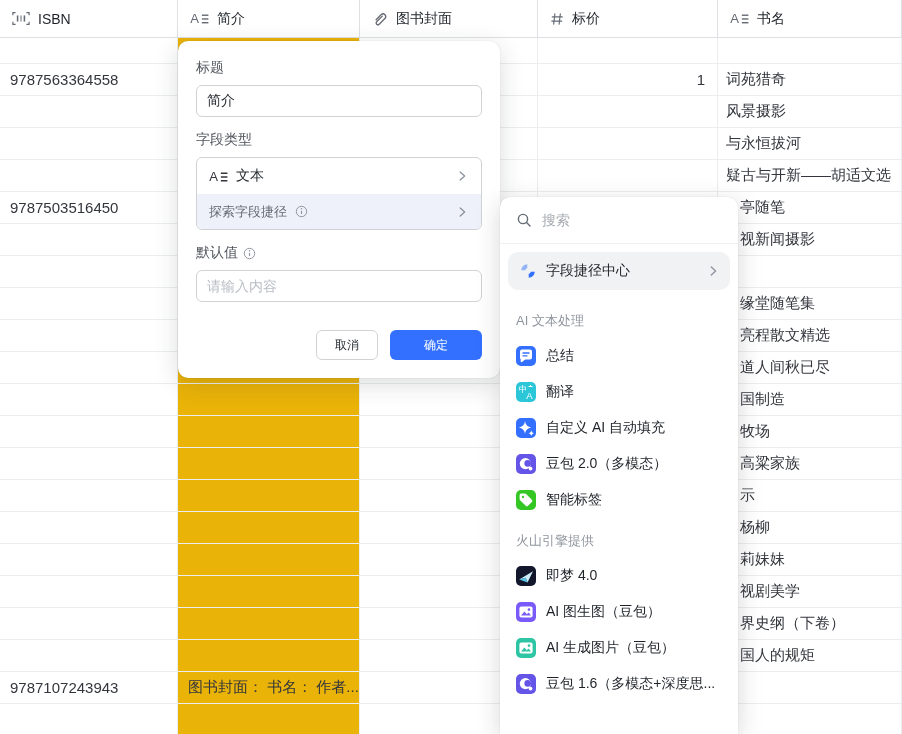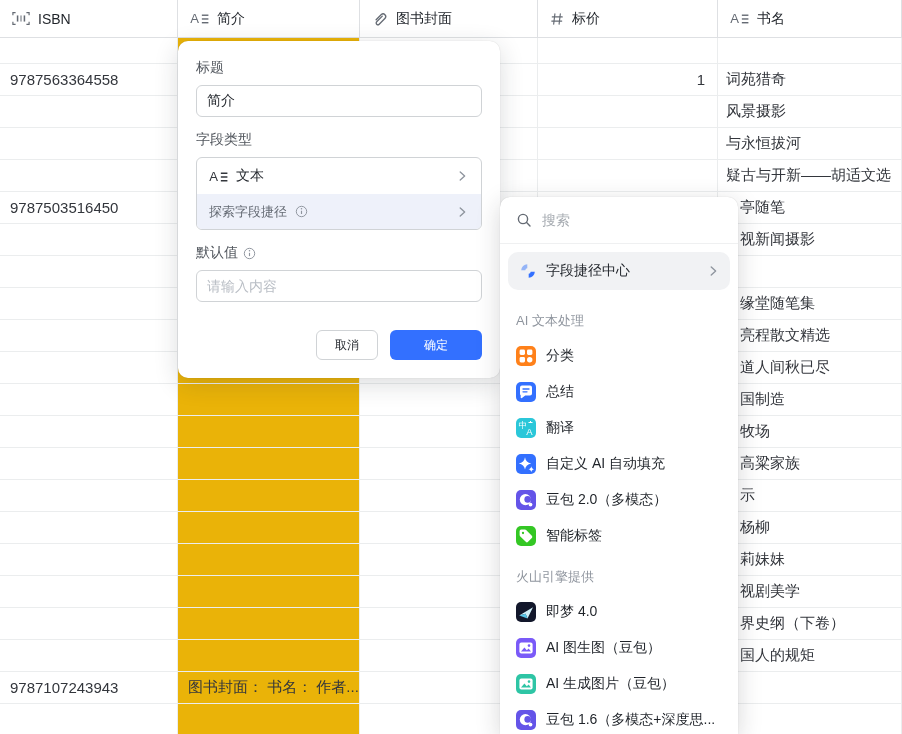--- a/index.html
+++ b/index.html
@@ -359,31 +359,20 @@
       <span>字段捷径中心</span>
       <span class="ml-auto">
           <svg width="14" height="14" viewBox="0 0 16 16">
             <path d="M6 3.5 L11 8 L6 12.5" fill="none" stroke="#8f959e" stroke-width="1.6" stroke-linecap="round" stroke-linejoin="round"></path>
           </svg>
         </span>
     </div>
     <div id="menu-sections">
         <div class="sec-label">AI 文本处理</div>
         <div class="m-item">
-          <span class="m-icon" style="background: rgb(255, 129, 26);">
-            <svg width="20" height="20" viewBox="0 0 20 20">
-              <rect x="3.6" y="3.6" width="5.4" height="5.4" rx="1.4" fill="#fff"></rect>
-              <rect x="11" y="3.6" width="5.4" height="5.4" rx="1.4" fill="#fff"></rect>
-              <rect x="3.6" y="11" width="5.4" height="5.4" rx="1.4" fill="#fff"></rect>
-              <rect x="11" y="11" width="5.4" height="5.4" rx="2.7" fill="#fff"></rect>
-            </svg>
-          </span>
-          <span>分类</span>
-        </div>
-        <div class="m-item">
           <span class="m-icon" style="background: rgb(51, 112, 255);">
             <svg width="20" height="20" viewBox="0 0 20 20">
               <path d="M4 5.6 a2 2 0 0 1 2 -2 h8 a2 2 0 0 1 2 2 v5.8 a2 2 0 0 1 -2 2 H9.2 L6 16 a.8 .8 0 0 1 -1.3 -.62 V13.3 A2 2 0 0 1 4 11.4 Z" fill="#fff"></path>
               <line x1="7" y1="7" x2="13" y2="7" stroke="#3370ff" stroke-width="1.3" stroke-linecap="round"></line>
               <line x1="7" y1="9.8" x2="11" y2="9.8" stroke="#3370ff" stroke-width="1.3" stroke-linecap="round"></line>
             </svg>
           </span>
           <span>总结</span>
         </div>
         <div class="m-item">

